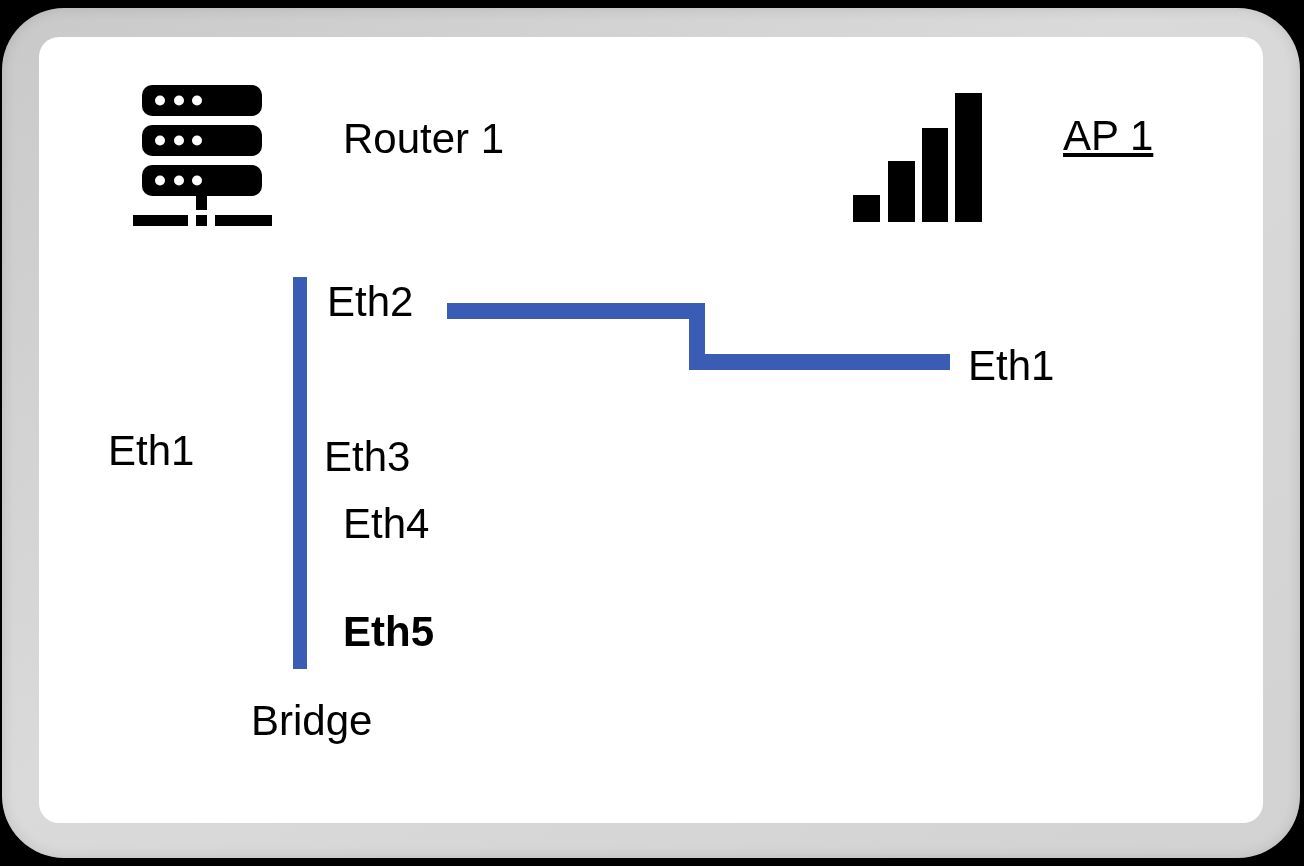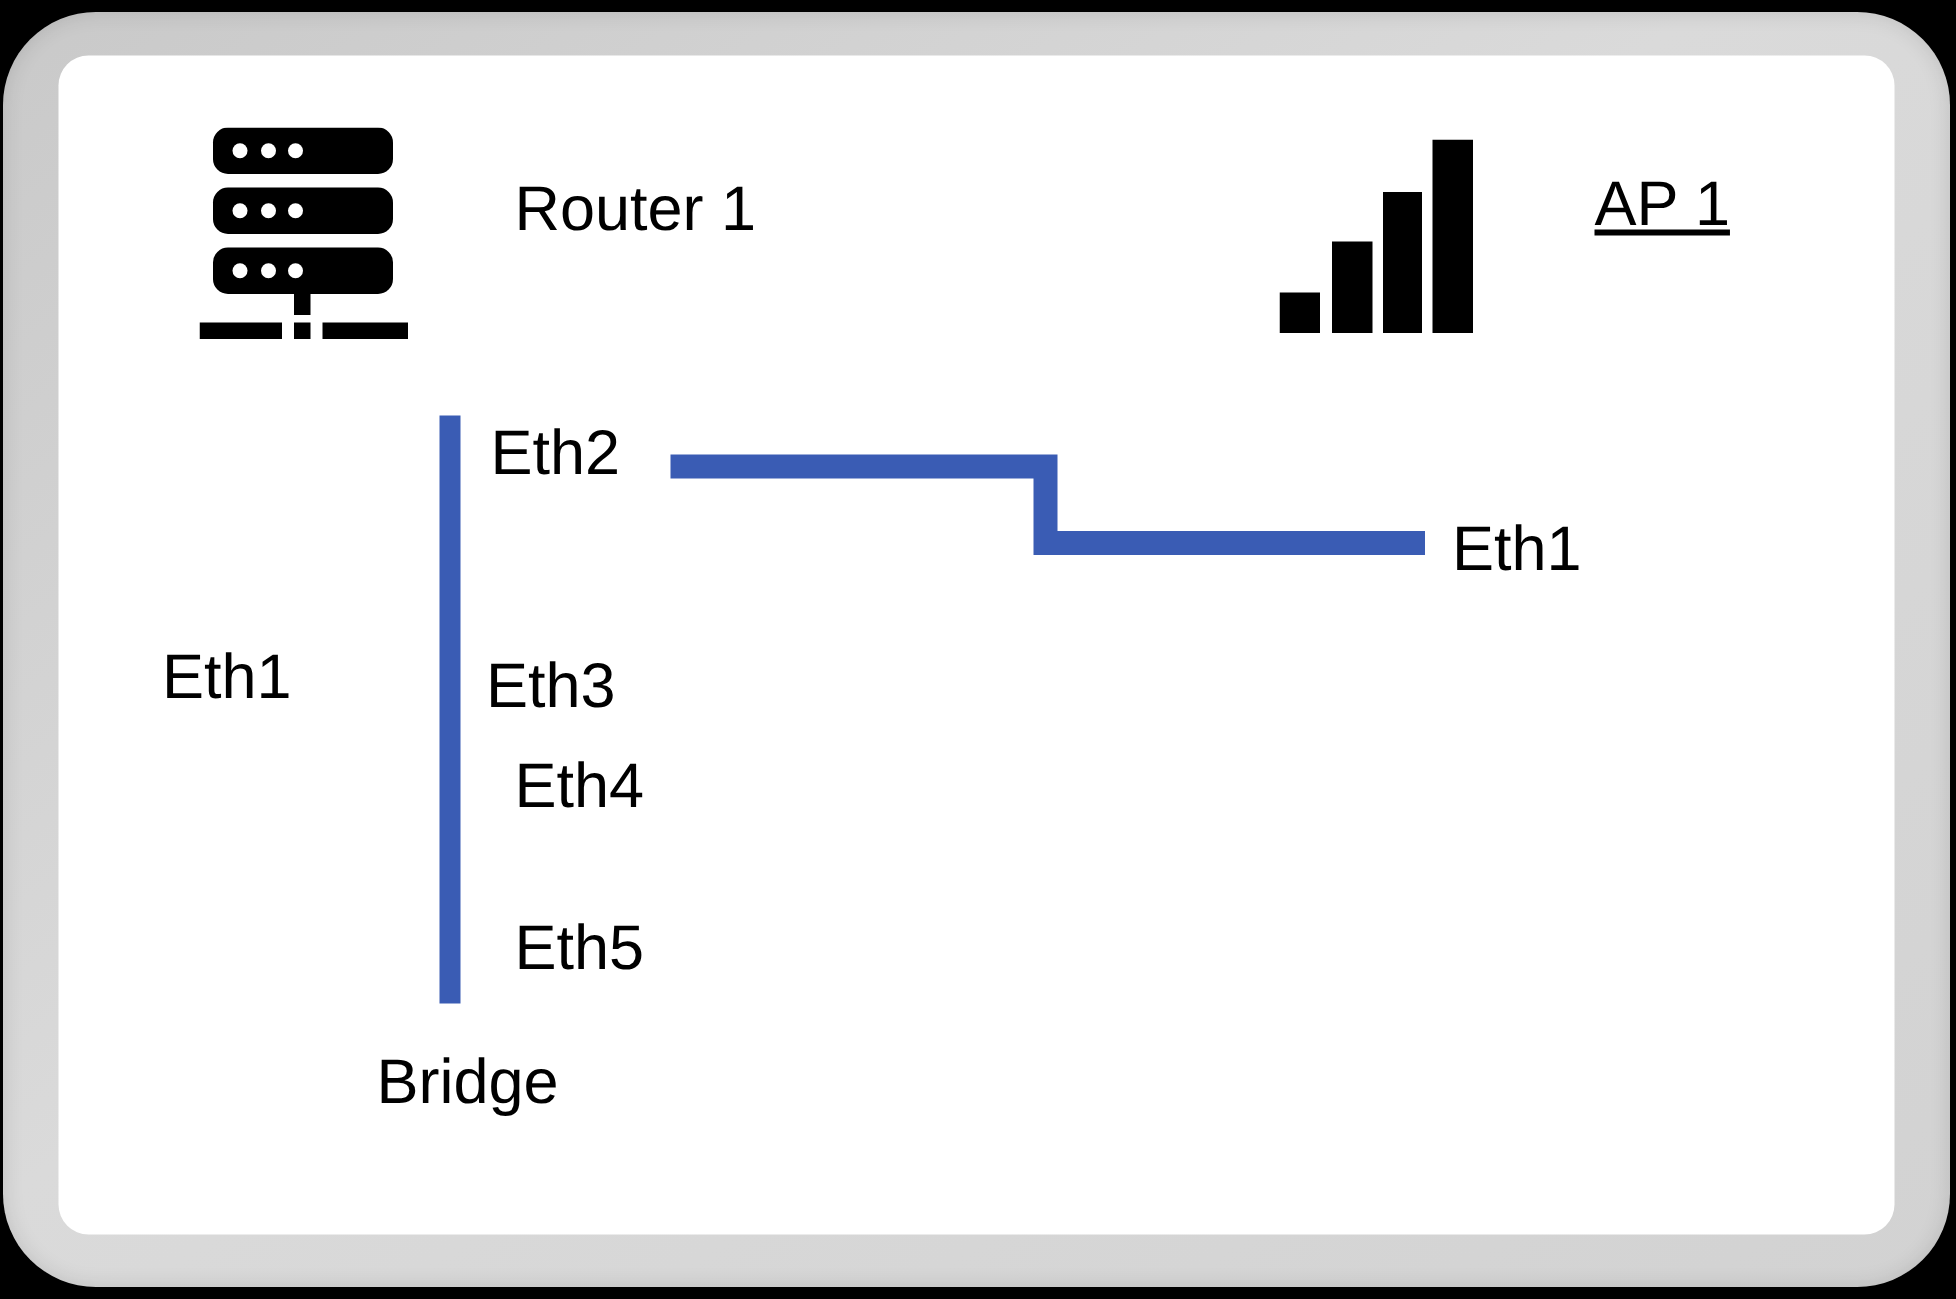--- a/index.html
+++ b/index.html
@@ -116,19 +116,19 @@
     <div class="bridge-line" style="background-color: rgb(58, 92, 180);"></div>
 
     <svg class="connector" viewBox="0 0 1304 866" style="color: rgb(58, 92, 180);">
       <polyline points="447,311 697,311 697,362 950,362" fill="none" stroke="currentColor" stroke-width="16" stroke-linejoin="miter"></polyline>
     </svg>
 
     <div class="label" style="left:108px; top:430px;">Eth1</div>
     <div class="label" style="left:327px; top:281px;">Eth2</div>
     <div class="label" style="left:324px; top:396px;margin-top:40px;">Eth3</div>
     <div class="label" style="left:343px; top:503px;">Eth4</div>
-    <div class="label" style="left:343px; top:611px;">Eth5</div>
+    <div class="label" style="left:343px; top:611px;font-weight:bold;">Eth5</div>
     <div class="label" style="left:238px; top:700px;margin-left:13px;">Bridge</div>
 
     <div class="label" style="left:968px; top:345px;">Eth1</div>
 
   </div>
 </div>
 
 </body></html>

